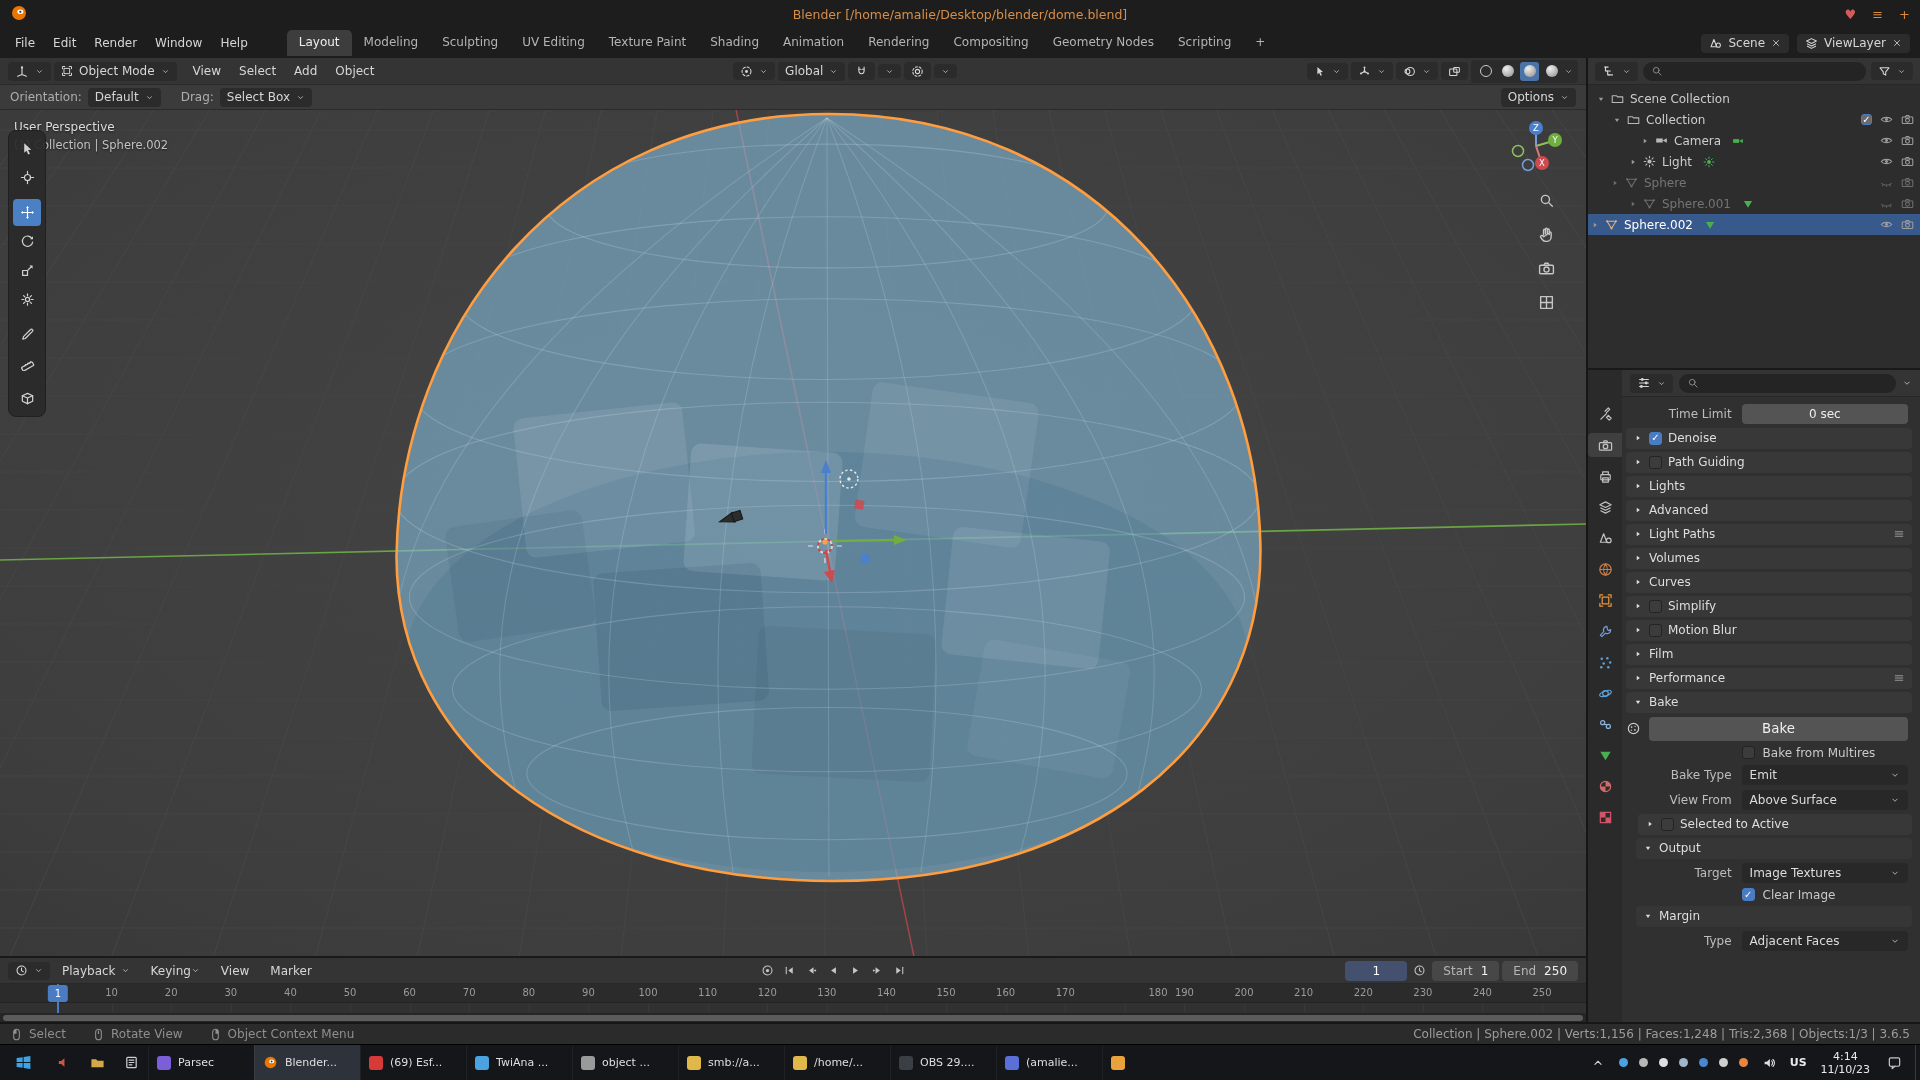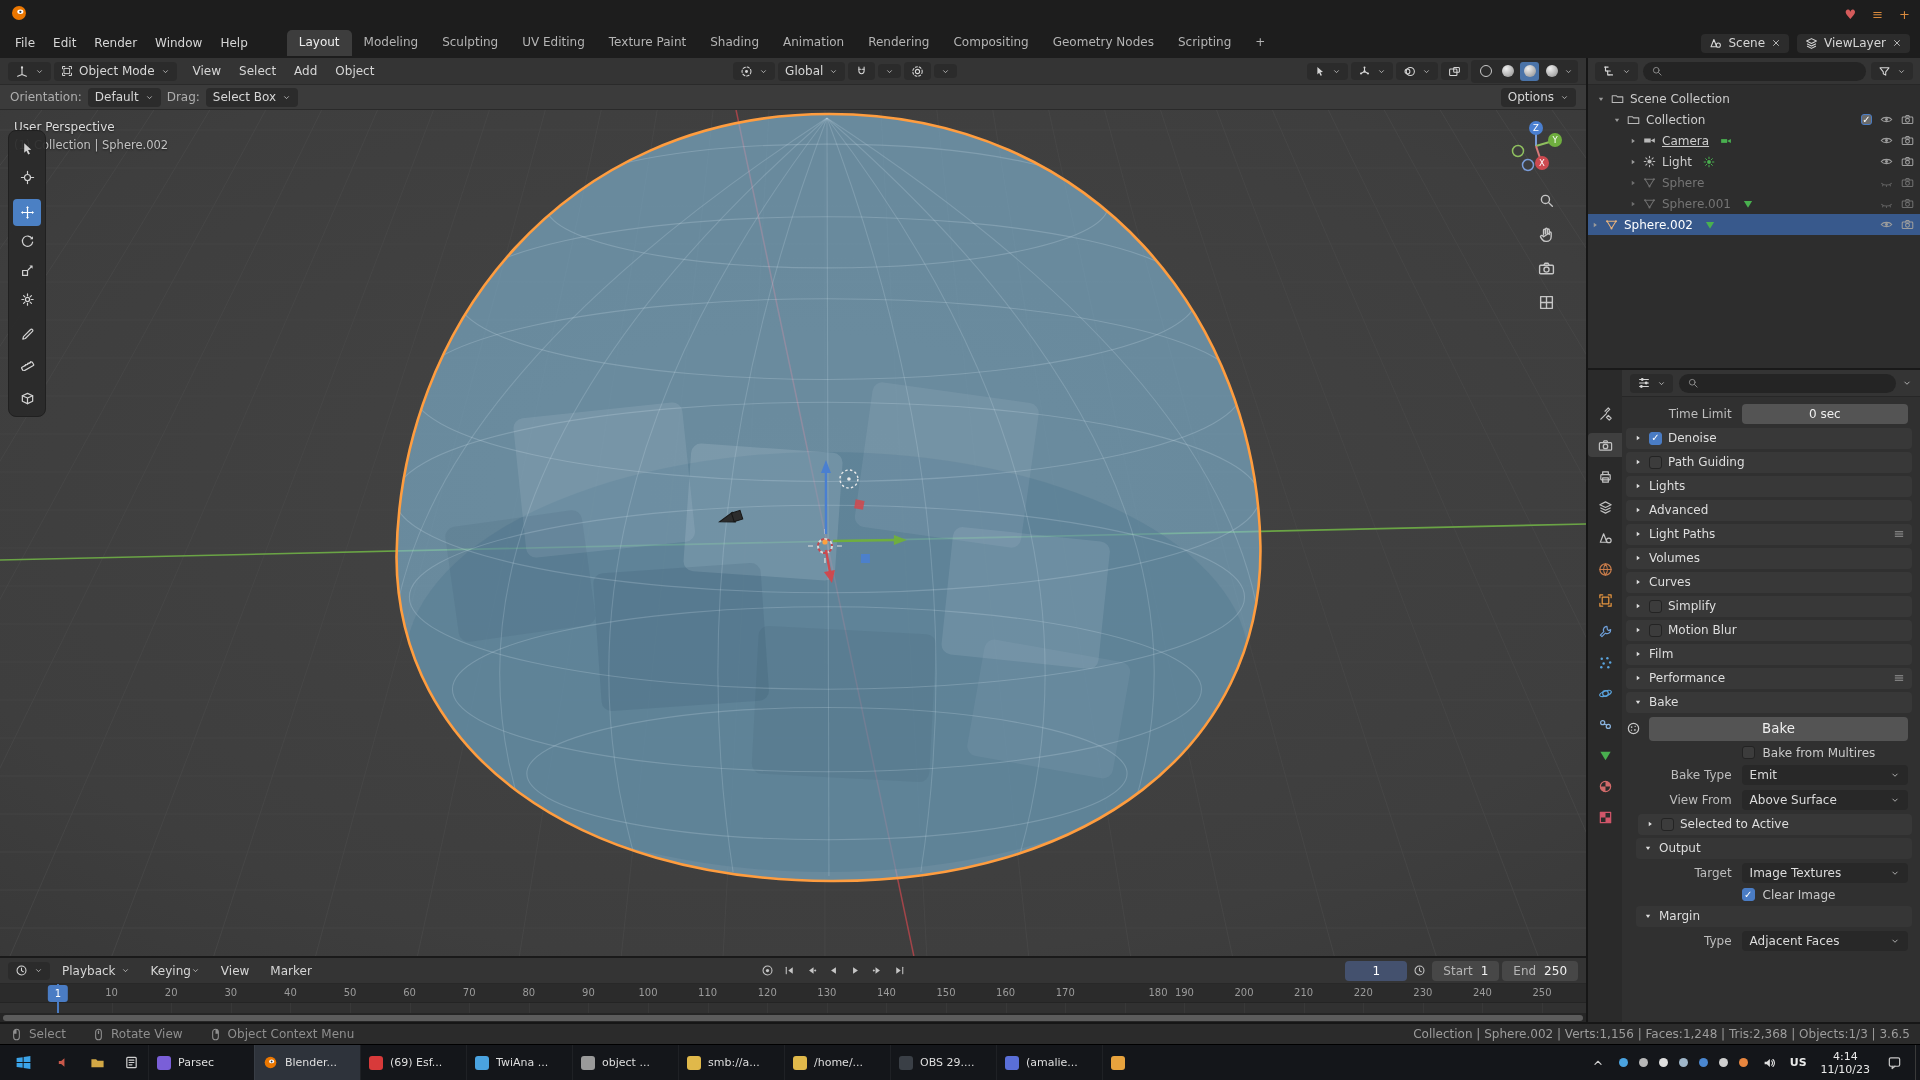--- a/index.html
+++ b/index.html
@@ -131,20 +131,21 @@
 <div class="app">
   <header class="topbar">
     <div class="tb-row1">
       <span id="logo-slot"><span class="ic" style="width: 18px; height: 18px;">
             <svg viewBox="0 0 16 16" fill="none" stroke="currentColor" stroke-width="1.3" stroke-linecap="round" stroke-linejoin="round">
               <circle cx="8" cy="8" r="6.2" fill="#ea7600" stroke="none"></circle>
               <ellipse cx="9.2" cy="6.8" rx="2.7" ry="2" fill="#ffffff" stroke="none"></ellipse>
               <circle cx="9.2" cy="6.9" r="1" fill="#223a52" stroke="none"></circle>
             </svg>
           </span></span>
+      <div class="tb-title">Blender [/home/amalie/Desktop/blender/dome.blend]</div>
       <div class="win-btns" id="win-btns">
           <span class="win-b" style="color: rgb(212, 91, 91);">♥</span>
           <span class="win-b" style="color: rgb(217, 138, 61);">≡</span>
           <span class="win-b" style="color: rgb(217, 138, 61);">+</span>
         </div>
     </div>
     <div class="tb-row2">
       <div style="display:flex" id="topbar-menus">
           <div class="menu-item">File</div>
           <div class="menu-item">Edit</div>
@@ -360,21 +361,21 @@
       <div class="vp-tools" id="vp-tools">
           <span class="tlabel">Orientation:</span>
           <div class="dd">
             <span>Default</span>
             <span class="ic" style="width: 9px; height: 9px;">
               <svg viewBox="0 0 16 16" fill="none" stroke="currentColor" stroke-width="1.3" stroke-linecap="round" stroke-linejoin="round">
                 <path d="M4.5 6.5 8 10l3.5-3.5"></path>
               </svg>
             </span>
           </div>
-          <span class="tlabel" style="">Drag:</span>
+          <span class="tlabel" style="margin-left: 14px;">Drag:</span>
           <div class="dd">
             <span>Select Box</span>
             <span class="ic" style="width: 9px; height: 9px;">
               <svg viewBox="0 0 16 16" fill="none" stroke="currentColor" stroke-width="1.3" stroke-linecap="round" stroke-linejoin="round">
                 <path d="M4.5 6.5 8 10l3.5-3.5"></path>
               </svg>
             </span>
           </div>
           <div class="sp"></div>
           <div class="dd">
@@ -896,21 +897,21 @@
                 </span>
                 <span class="ic" style="width: 13px; height: 13px;">
                   <svg viewBox="0 0 16 16" fill="none" stroke="currentColor" stroke-width="1.3" stroke-linecap="round" stroke-linejoin="round">
                     <rect x="1.5" y="5" width="13" height="8" rx="1"></rect>
                     <circle cx="8" cy="9" r="2.4"></circle>
                     <path d="M5.5 5 6.5 3h3l1 2"></path>
                   </svg>
                 </span>
               </span>
             </div>
-            <div class="ol-row" style="padding-left: 38px; text-decoration: underline;">
+            <div class="ol-row" style="padding-left: 50px;">
               <span class="ol-ex">
                 <span class="ic" style="width: 10px; height: 10px;">
                   <svg viewBox="0 0 16 16" fill="none" stroke="currentColor" stroke-width="1.3" stroke-linecap="round" stroke-linejoin="round">
                     <path d="M6 4.5 11 8l-5 3.5z" fill="currentColor" stroke="none"></path>
                   </svg>
                 </span>
               </span>
               <span class="ic" style="width: 13px; height: 13px; color: rgb(185, 185, 185);">
                 <svg viewBox="0 0 16 16" fill="none" stroke="currentColor" stroke-width="1.3" stroke-linecap="round" stroke-linejoin="round">
                   <path d="M1.5 5.5h8v5h-8z" fill="currentColor" stroke="none"></path>
@@ -970,21 +971,21 @@
                 </span>
                 <span class="ic" style="width: 13px; height: 13px;">
                   <svg viewBox="0 0 16 16" fill="none" stroke="currentColor" stroke-width="1.3" stroke-linecap="round" stroke-linejoin="round">
                     <rect x="1.5" y="5" width="13" height="8" rx="1"></rect>
                     <circle cx="8" cy="9" r="2.4"></circle>
                     <path d="M5.5 5 6.5 3h3l1 2"></path>
                   </svg>
                 </span>
               </span>
             </div>
-            <div class="ol-row dim" style="padding-left: 38px;">
+            <div class="ol-row dim" style="padding-left: 20px;">
               <span class="ol-ex">
                 <span class="ic" style="width: 10px; height: 10px;">
                   <svg viewBox="0 0 16 16" fill="none" stroke="currentColor" stroke-width="1.3" stroke-linecap="round" stroke-linejoin="round">
                     <path d="M6 4.5 11 8l-5 3.5z" fill="currentColor" stroke="none"></path>
                   </svg>
                 </span>
               </span>
               <span class="ic" style="width: 13px; height: 13px; color: rgb(110, 110, 110);">
                 <svg viewBox="0 0 16 16" fill="none" stroke="currentColor" stroke-width="1.3" stroke-linecap="round" stroke-linejoin="round">
                   <path d="M2.5 4h11L8 13z"></path>

